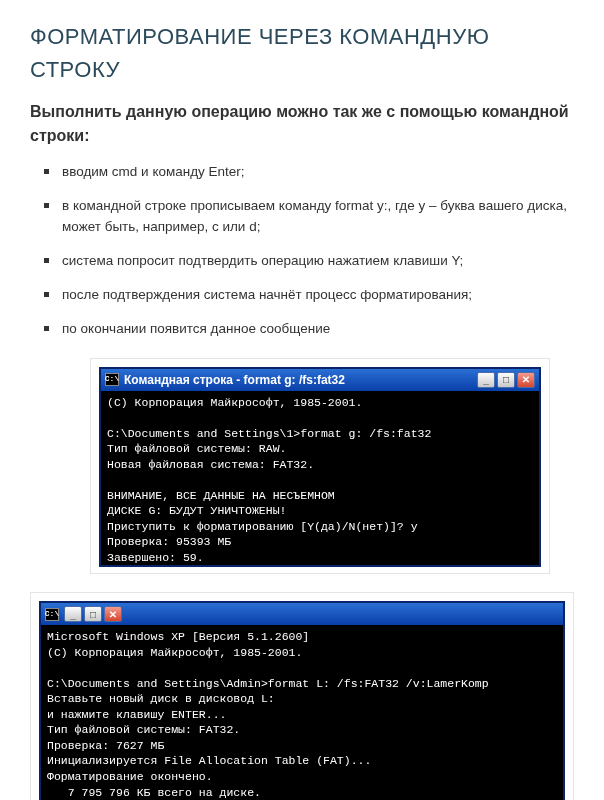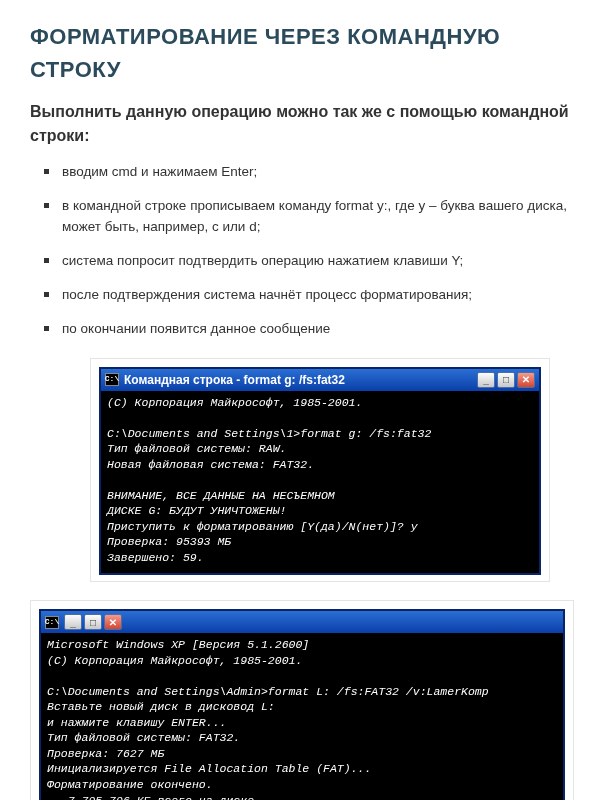--- a/index.html
+++ b/index.html
@@ -8,21 +8,21 @@
     color: #333;
     background: #fff;
     width: 604px;
     padding: 20px 30px;
     font-size: 14px;
     line-height: 1.5;
   }
   h2.heading {
     color: #2b4a5c;
     font-size: 22px;
-    font-weight: 700;
+    font-weight: 400;
     letter-spacing: 0.5px;
     margin-bottom: 14px;
   }
   p.intro {
     font-weight: 700;
     font-size: 16px;
     margin-bottom: 14px;
   }
   ul.steps {
     list-style: none;
@@ -96,41 +96,40 @@
     justify-content: center;
     font-size: 10px;
     color: #333;
     cursor: default;
   }
   .title-bar .win-btn.close {
     background: linear-gradient(to bottom, #f59a8e, #d4452e);
     color: #fff;
   }
   .console-body {
-    padding: 4px 6px 8px 6px;
+    padding: 4px 6px 0 6px;
     white-space: pre;
     overflow: hidden;
-    font-style: italic;
   }
   .caption {
     text-align: center;
     font-size: 11px;
     color: #777;
     padding-top: 6px;
   }
 </style>
 </head>
 <body>
 
 <h2 class="heading">ФОРМАТИРОВАНИЕ ЧЕРЕЗ КОМАНДНУЮ СТРОКУ</h2>
 
 <p class="intro">Выполнить данную операцию можно так же с помощью командной строки:</p>
 
 <ul class="steps">
-  <li>вводим cmd и нажимаем Enter;</li>
+  <li>вводим cmd и команду Enter;</li>
   <li>в командной строке прописываем команду format y:, где y – буква вашего диска, может быть, например, c или d;</li>
   <li>система попросит подтвердить операцию нажатием клавиши Y;</li>
   <li>после подтверждения система начнёт процесс форматирования;</li>
   <li>по окончании появится данное сообщение</li>
 </ul>
 
 <div class="figure-wrap">
   <div class="console-window">
     <div class="title-bar">
       <span class="cmd-icon">C:\</span>

